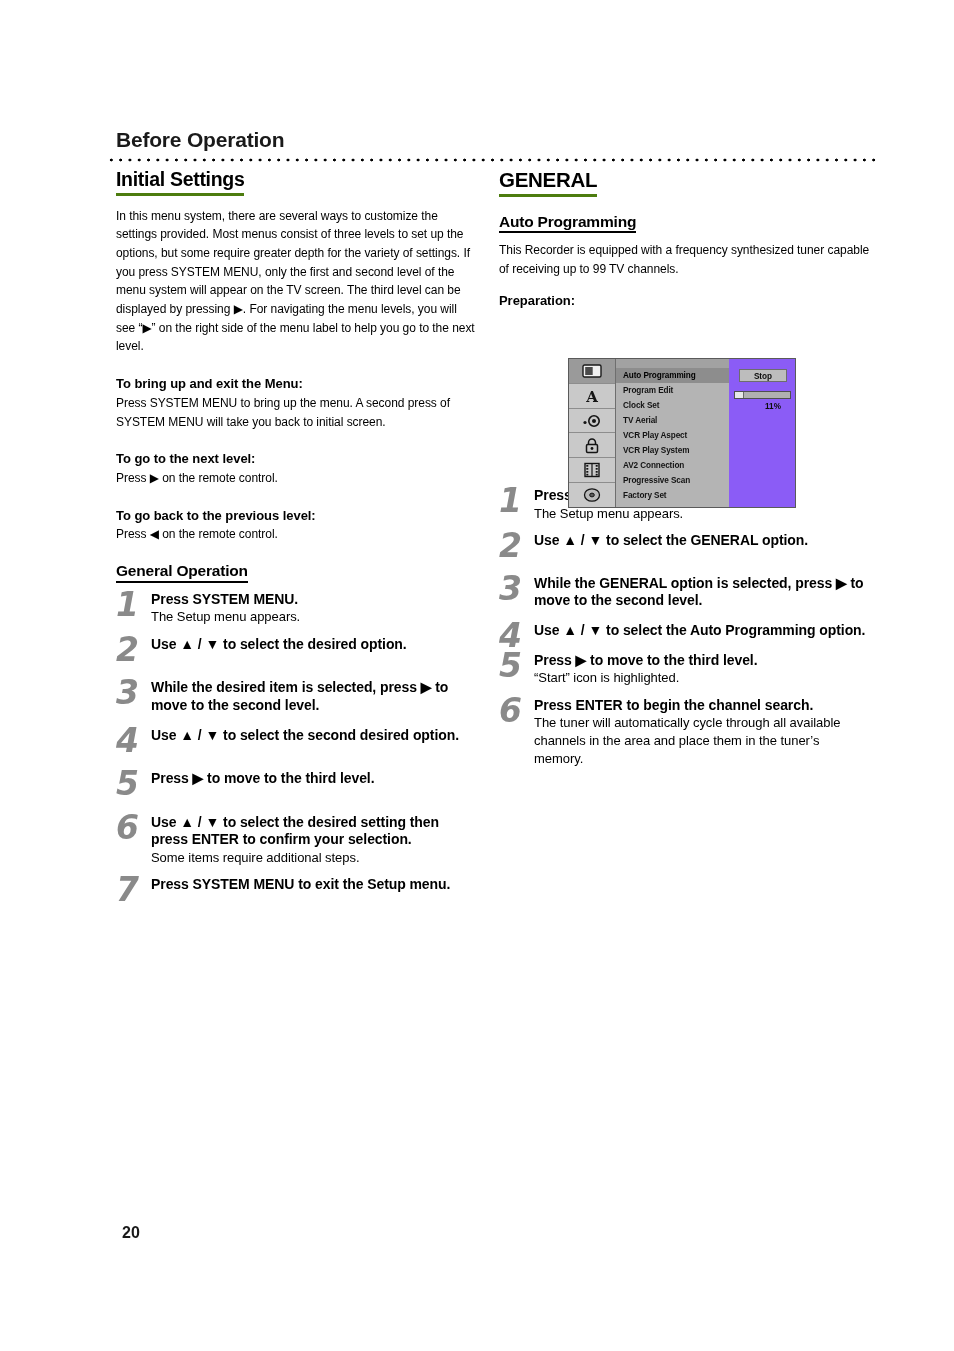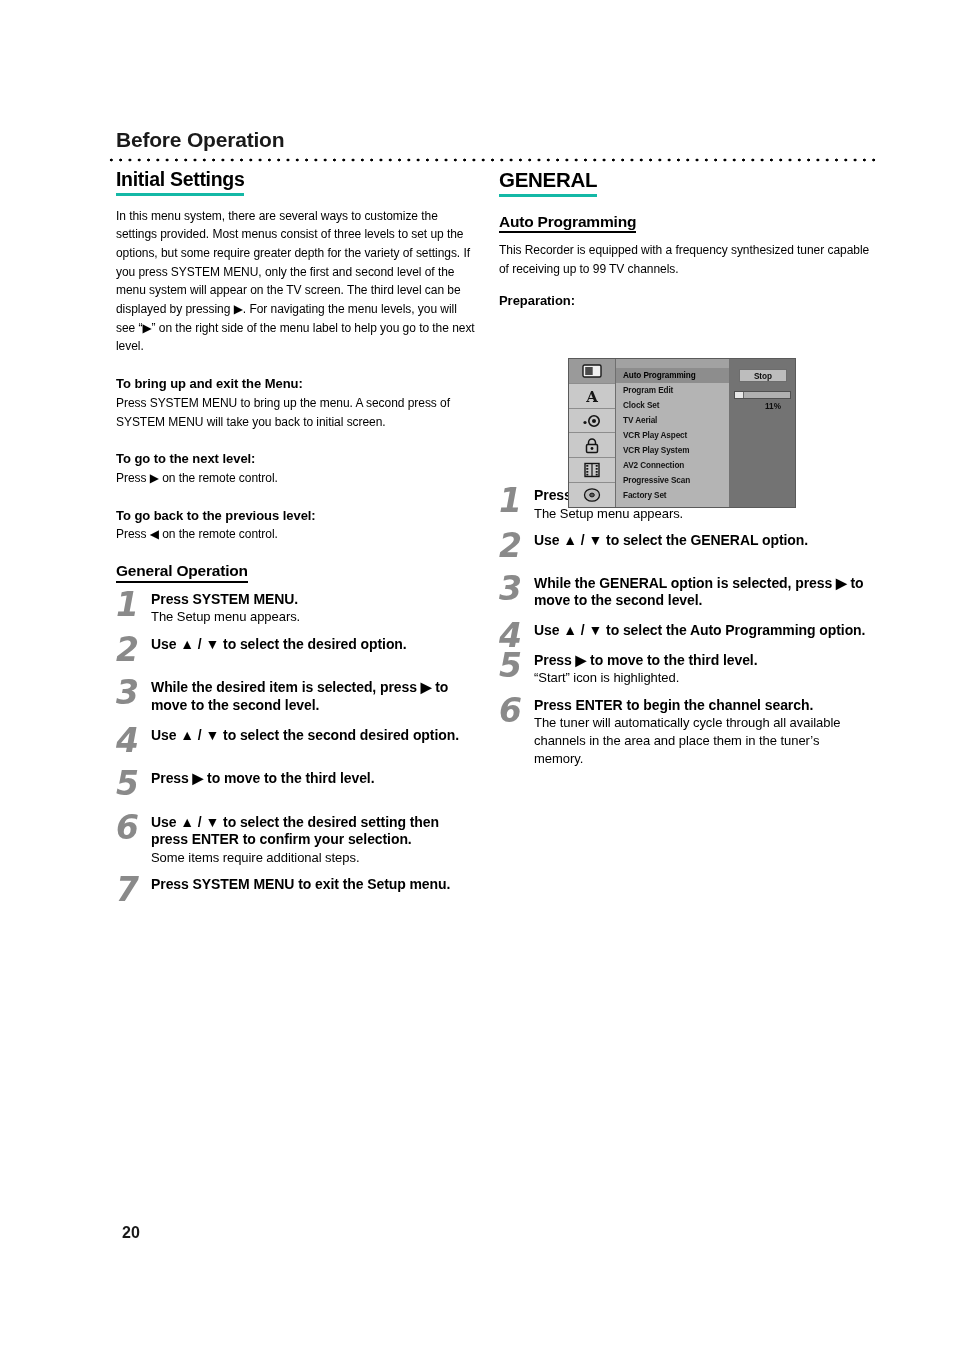--- a/index.html
+++ b/index.html
@@ -60,21 +60,21 @@
   }
 
   
   h1.sec-title {
     margin: 0 0 11px 0;
     padding: 0 0 3px 0;
     font-size: 19.5px;
     font-weight: bold;
     letter-spacing: -0.3px;
     display: inline-block;
-    border-bottom: 3px solid #14b8a6;
+    border-bottom: 3px solid #4d7c0f;
   }
   h1.sec-title.general {
     font-size: 20.5px;
   }
   h2.sub-title {
     margin: 0 0 8px 0;
     padding: 0 0 2px 0;
     font-size: 15.5px;
     font-weight: bold;
     letter-spacing: -0.2px;
@@ -210,21 +210,21 @@
     white-space: nowrap;
   }
   .osd-item.selected {
     background: #8d8d8d;
     color: #000;
   }
 
   .osd-right {
     flex: 1;
     position: relative;
-    background: #737373;
+    background: #8b5cf6;
   }
   .osd-stop {
     position: absolute;
     left: 10px;
     top: 10px;
     width: 48px;
     height: 13px;
     line-height: 13px;
     text-align: center;
     font-size: 8.2px;

